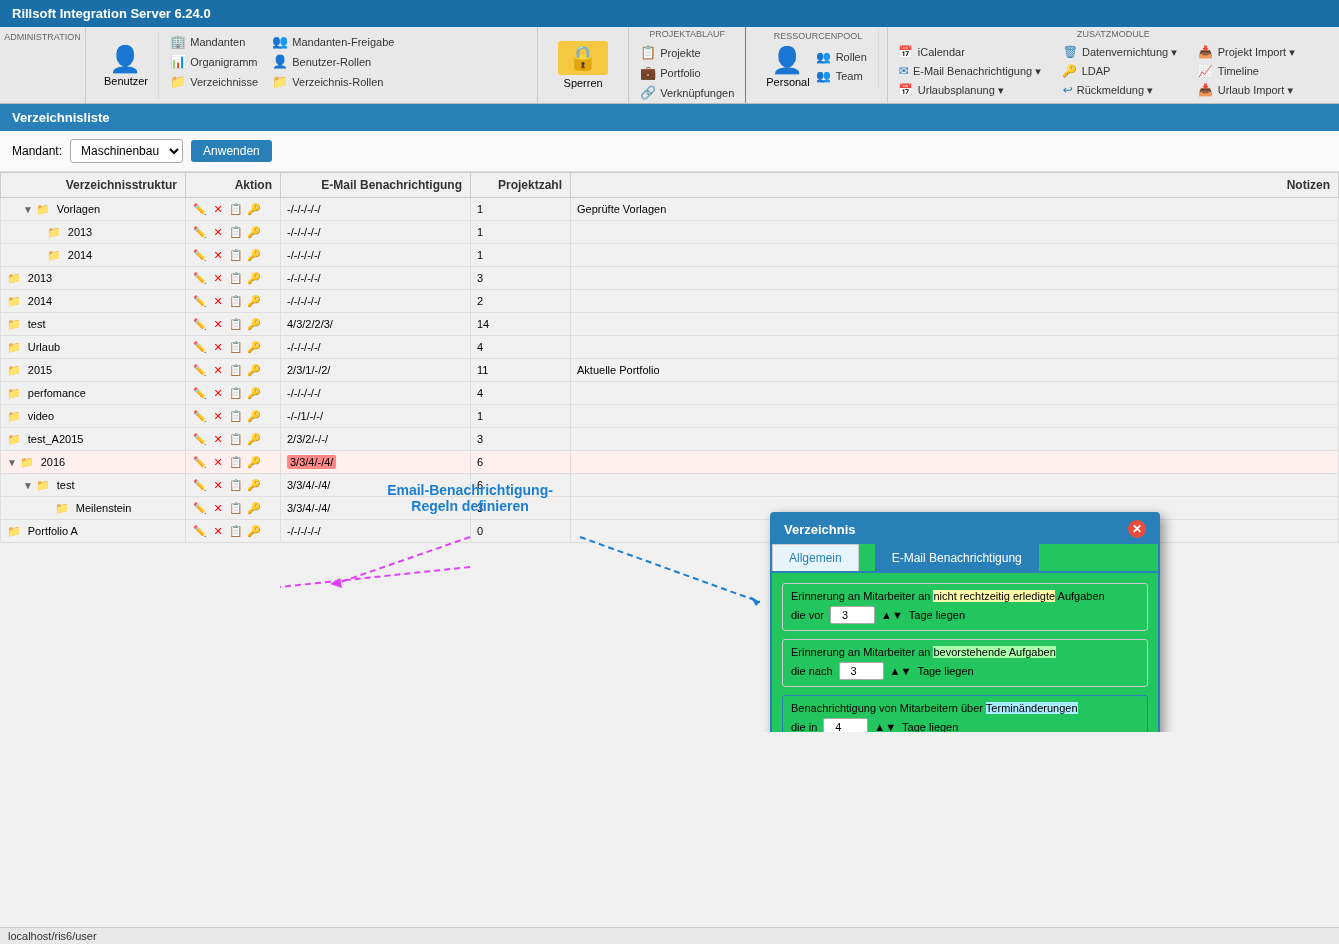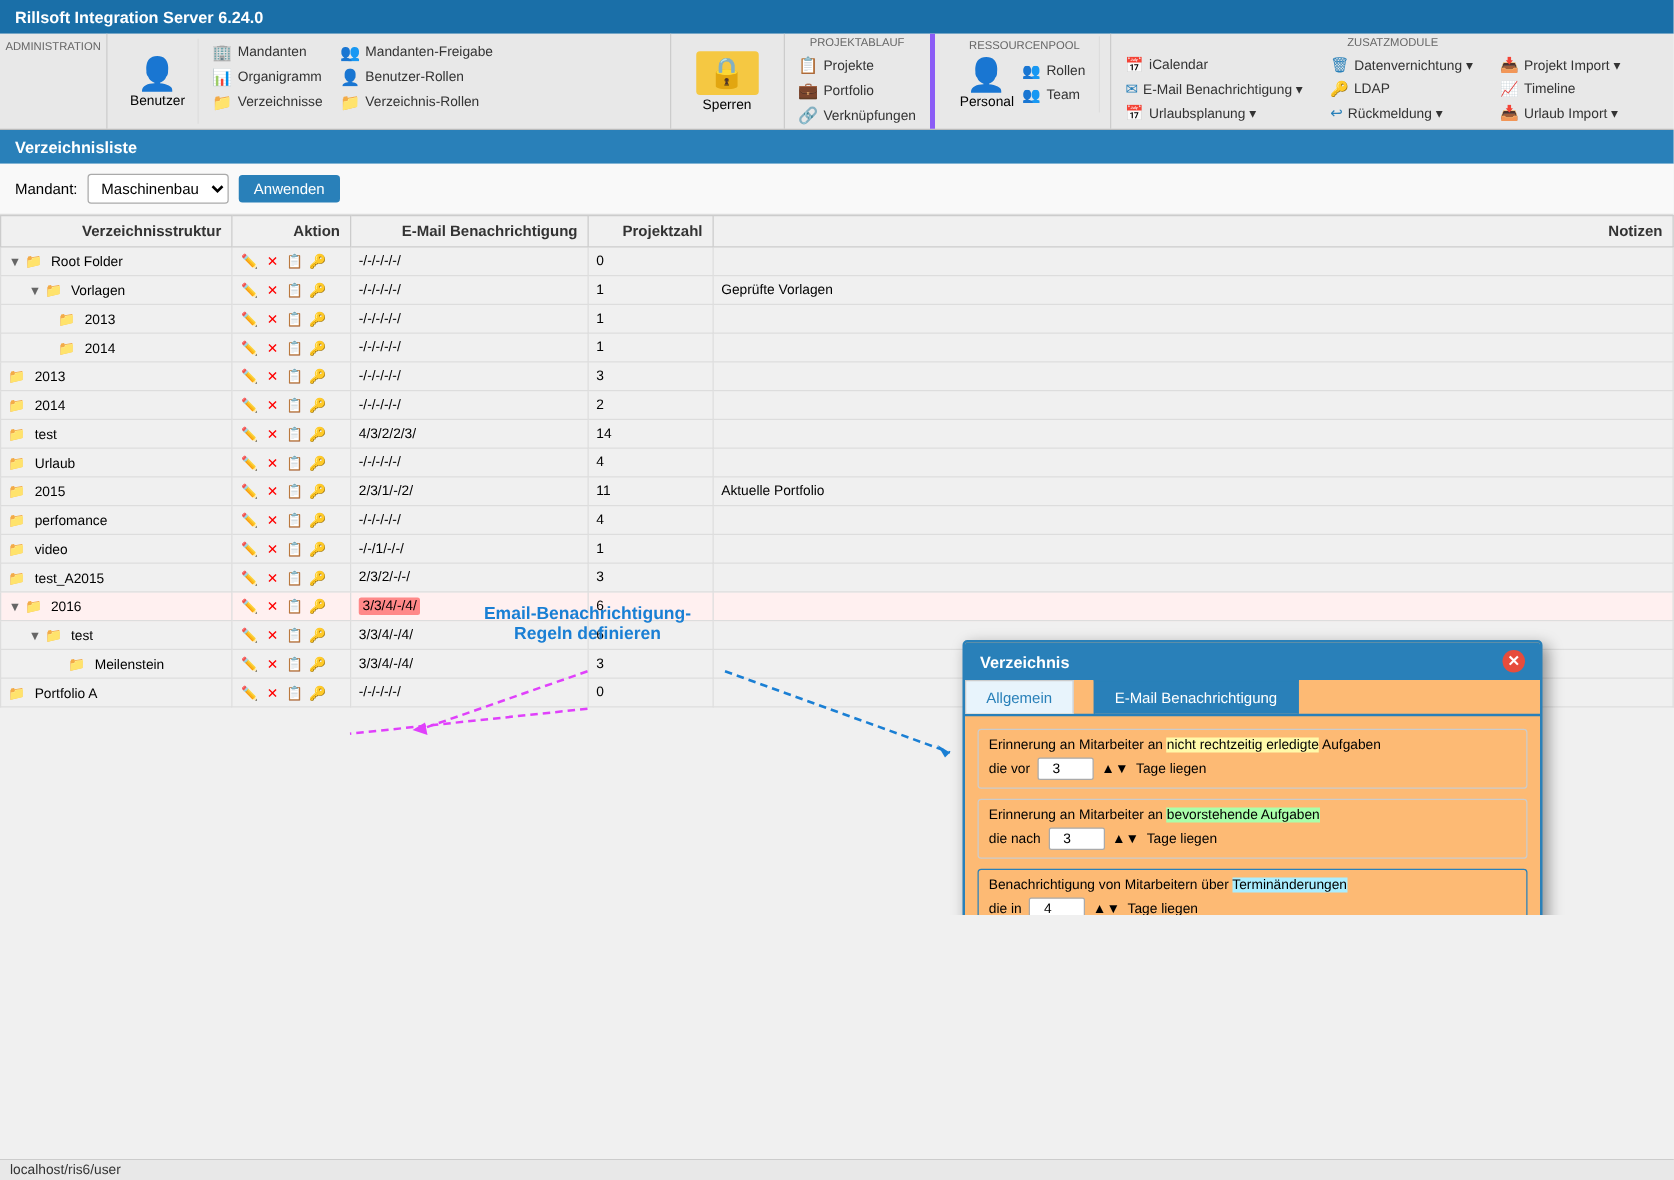--- a/index.html
+++ b/index.html
@@ -30,22 +30,22 @@
 
     .highlight-red { background: #f88; color: #000; padding: 1px 3px; border-radius: 2px; }
 
     .chevron { font-size: 10px; color: #666; }
 
     
     .overlay-dialog {
       position: absolute;
       top: 340px;
       left: 770px;
-      width: 464px;
-      background: #fdba74;
+      width: 390px;
+      background: #22c55e;
       border: 2px solid #2980b9;
       border-radius: 4px;
       box-shadow: 4px 4px 12px rgba(0,0,0,0.4);
       z-index: 100;
     }
     .dialog-header {
       background: #2980b9;
       color: white;
       padding: 6px 12px;
       font-size: 13px;
@@ -122,21 +122,21 @@
             </div>
           </div>
         </div>
       </div>
 
       <div style="display:flex; flex-direction:column; align-items:center; justify-content:center; padding:4px 20px; border-right:1px solid #ccc; cursor:pointer;">
         <div style="background:#f5c842; padding:3px 10px; border-radius:3px; font-size:24px;">🔒</div>
         <div style="font-size:11px; margin-top:2px;">Sperren</div>
       </div>
 
-      <div style="display:flex; flex-direction:column; padding:2px 8px; border-right:4px solid #8b5cf6; gap:3px; min-width:90px;">
+      <div style="display:flex; flex-direction:column; padding:2px 8px; border-right:1px solid #8b5cf6; gap:3px; min-width:90px;">
         <div style="font-size:9px; color:#666; text-transform:uppercase; text-align:center; margin-bottom:2px;">PROJEKTABLAUF</div>
         <div class="ribbon-item">
           <span style="color:#2980b9; font-size:13px;">📋</span>
           <span>Projekte</span>
         </div>
         <div class="ribbon-item">
           <span style="color:#2980b9; font-size:13px;">💼</span>
           <span>Portfolio</span>
         </div>
         <div class="ribbon-item">
@@ -237,34 +237,20 @@
       <tr>
         <th style="width:185px;">Verzeichnisstruktur</th>
         <th style="width:95px;">Aktion</th>
         <th style="width:190px;">E-Mail Benachrichtigung</th>
         <th style="width:100px;">Projektzahl</th>
         <th>Notizen</th>
       </tr>
     </thead>
     <tbody>
 
-      <tr>
-        <td><span class="chevron">▼</span> <span class="folder-icon">📁</span> Root Folder</td>
-        <td>
-            <div class="action-icons">
-          <span class="action-icon">✏️</span>
-          <span class="action-icon" style="color:red;">✕</span>
-          <span class="action-icon">📋</span>
-          <span class="action-icon">🔑</span>
-        </div>
-          </td>
-        <td>-/-/-/-/-/</td>
-        <td>0</td>
-        <td></td>
-      </tr>
 
       <tr>
         <td><span style="margin-left:16px;"></span><span class="chevron">▼</span> <span class="folder-icon">📁</span> Vorlagen</td>
         <td>
             <div class="action-icons">
           <span class="action-icon">✏️</span>
           <span class="action-icon" style="color:red;">✕</span>
           <span class="action-icon">📋</span>
           <span class="action-icon">🔑</span>
         </div>

